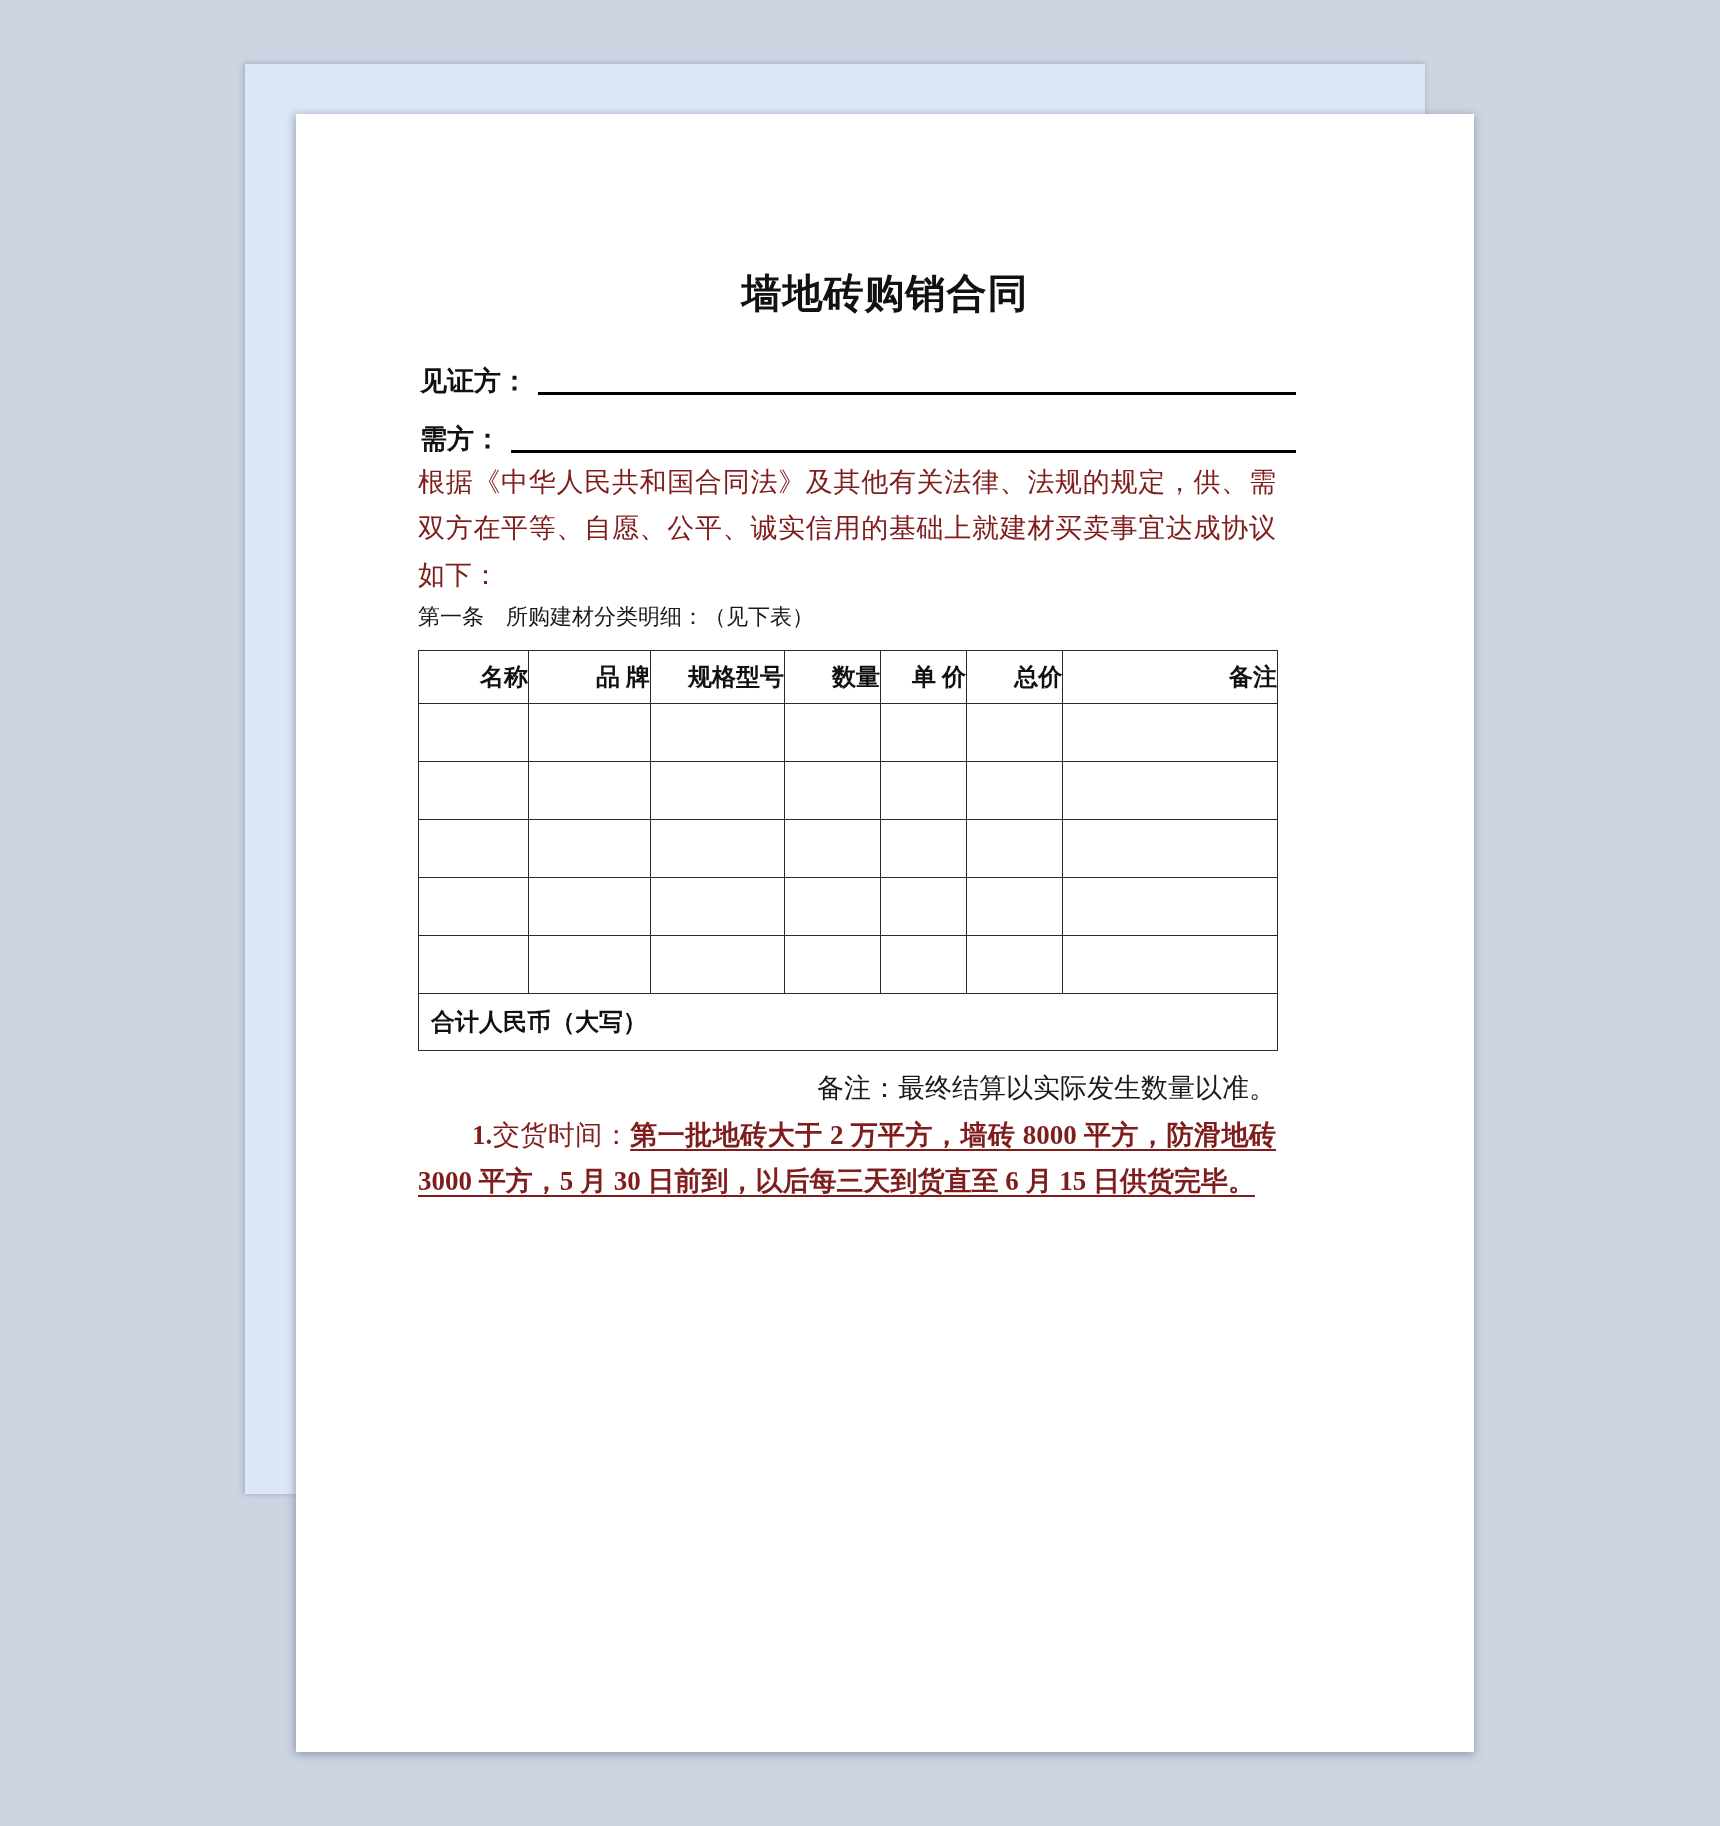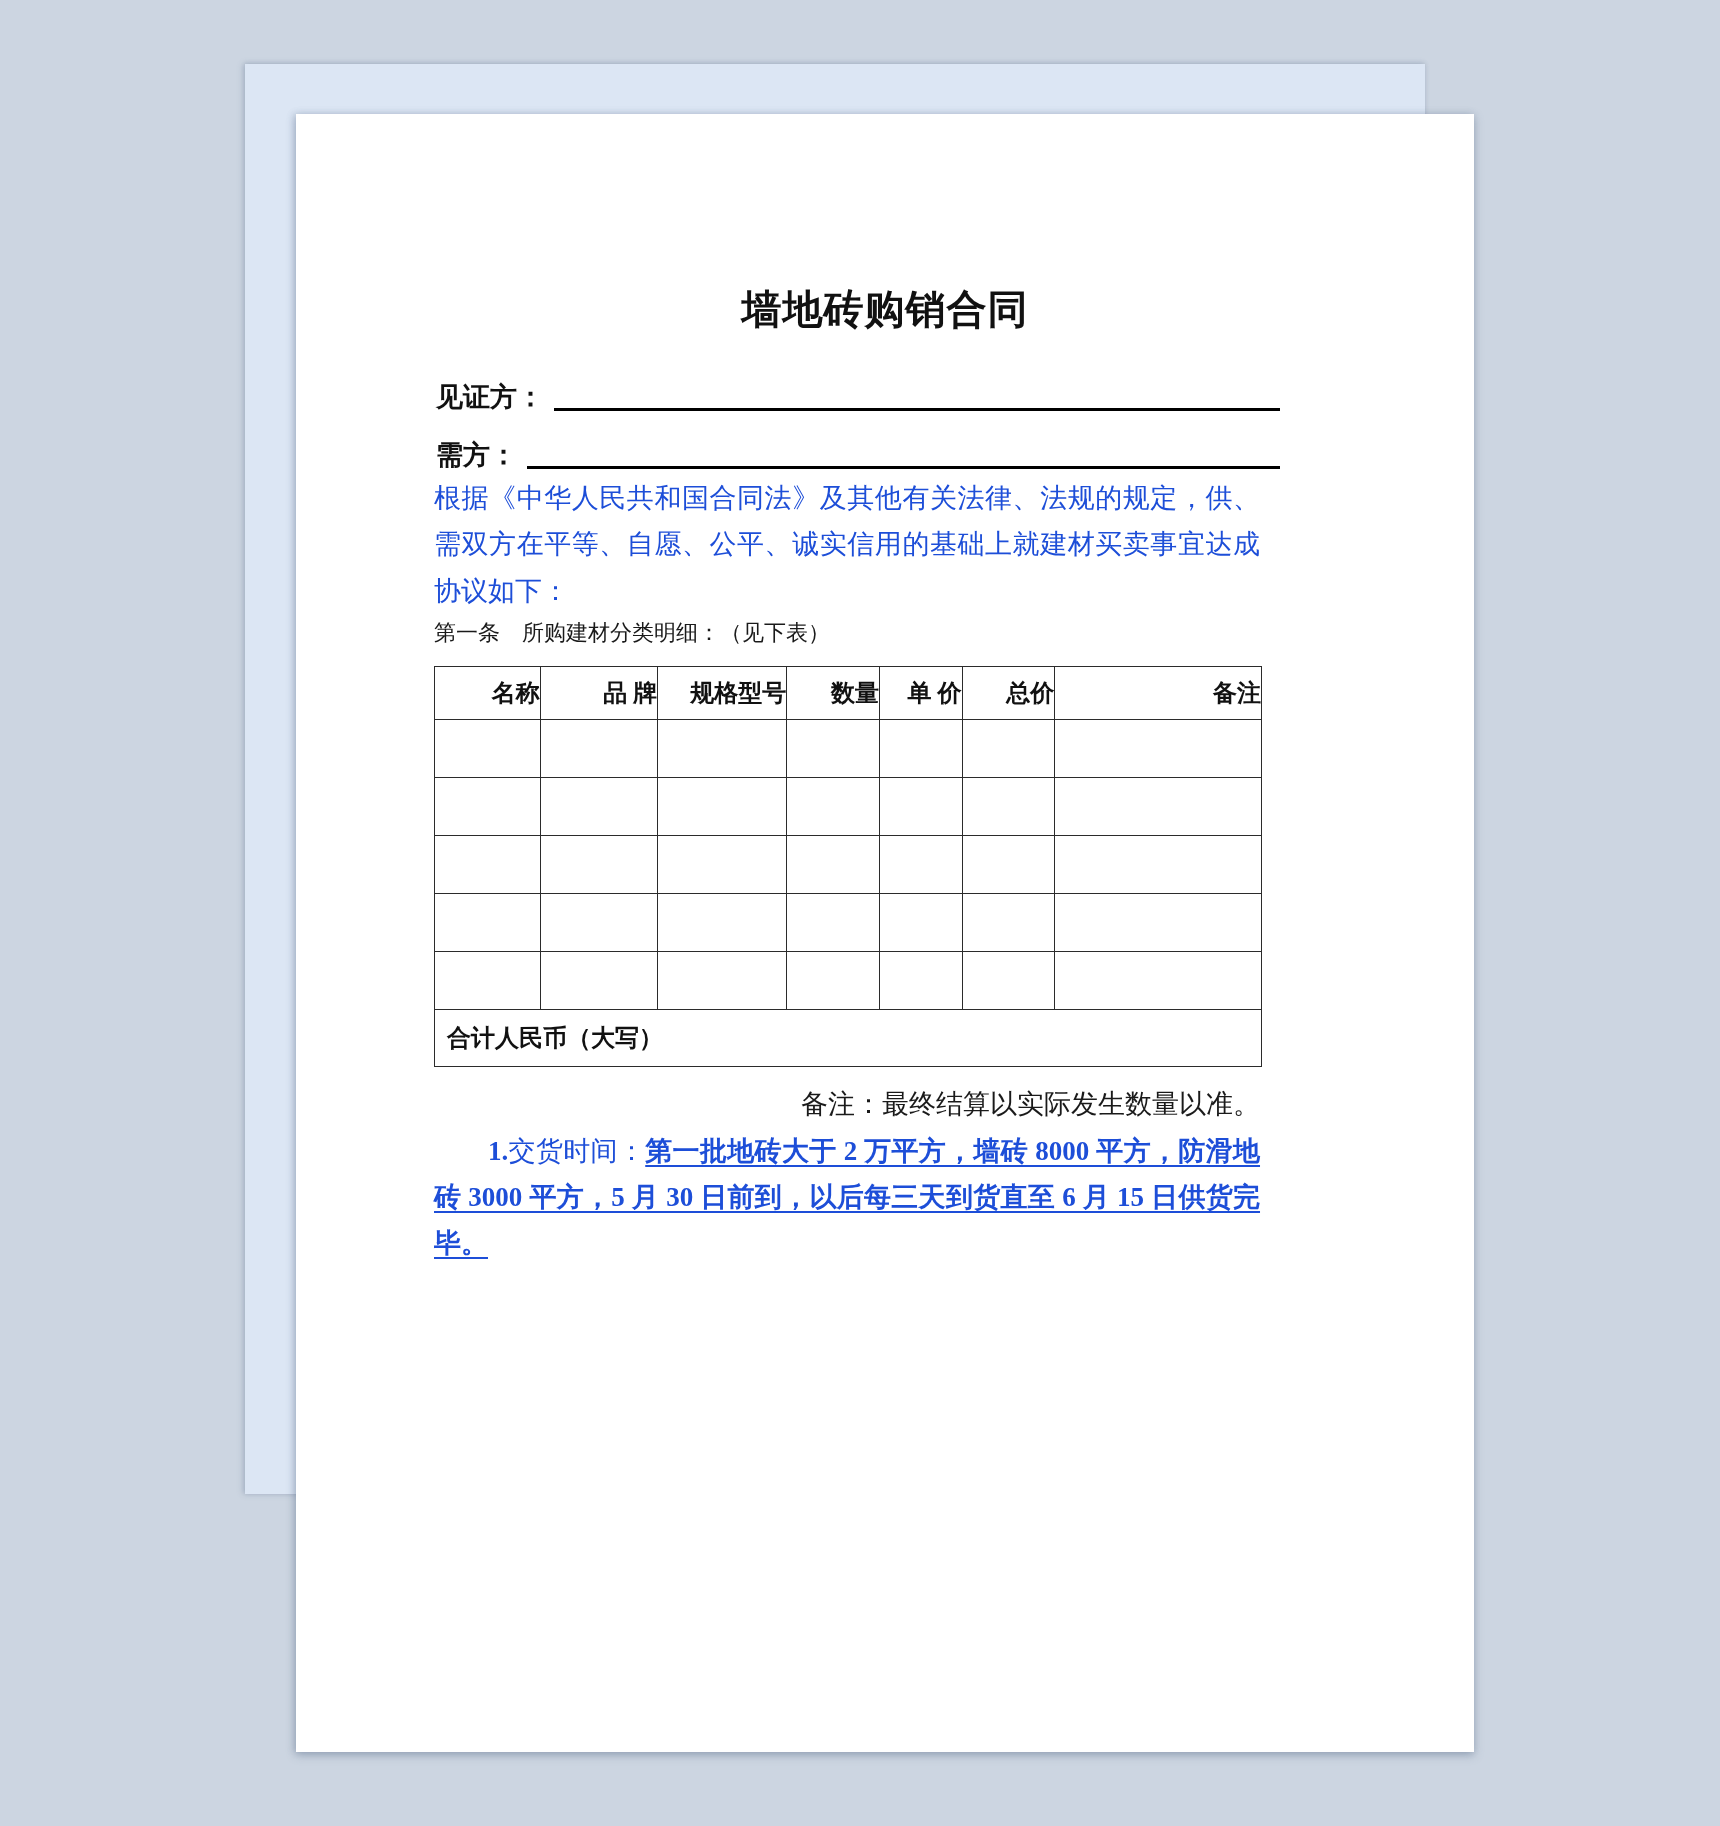--- a/index.html
+++ b/index.html
@@ -44,21 +44,21 @@
   }
 
   
   .doc {
     position: absolute;
     left: 0;
     top: 0;
     width: 100%;
     height: 100%;
     box-sizing: border-box;
-    padding: 16px;
+    padding: 0;
   }
 
   .doc-title {
     text-align: center;
     font-size: 40px;
     font-weight: bold;
     letter-spacing: 1px;
     margin: 0;
     padding-top: 152px;
     color: #111;
@@ -91,21 +91,21 @@
     border-bottom: 3px solid #000;
     height: 0;
     margin-left: 10px;
     margin-bottom: 6px;
   }
 
   
   .para {
     font-size: 27px;
     line-height: 1.72;
-    color: #1d4ed8;
+    color: #7f1d1d;
     margin: 0;
     padding: 0 198px 0 122px;
     text-align: justify;
     text-justify: inter-ideograph;
   }
   .para.indent {
     text-indent: 2em;
   }
   .para.gap-top {
     margin-top: 12px;

